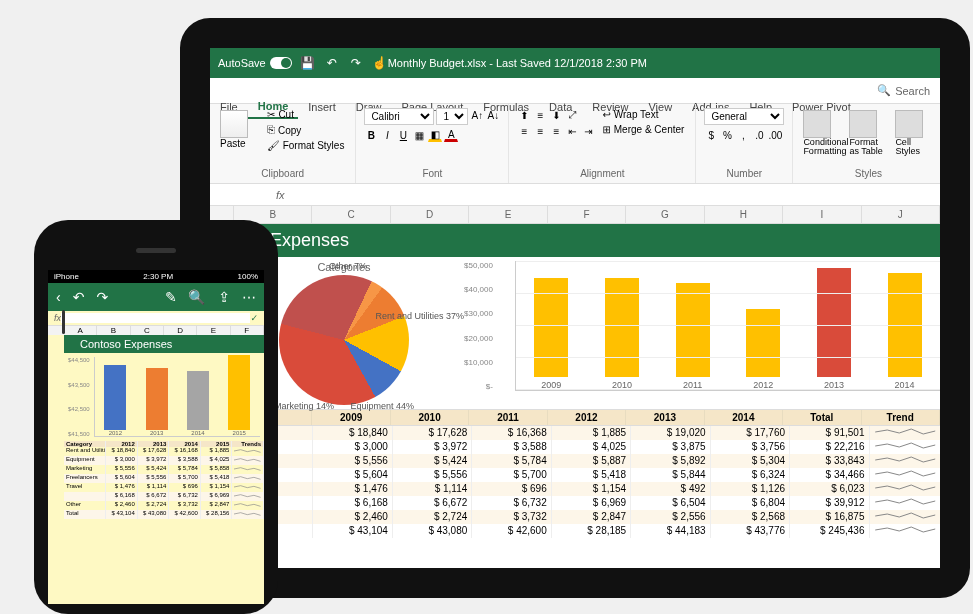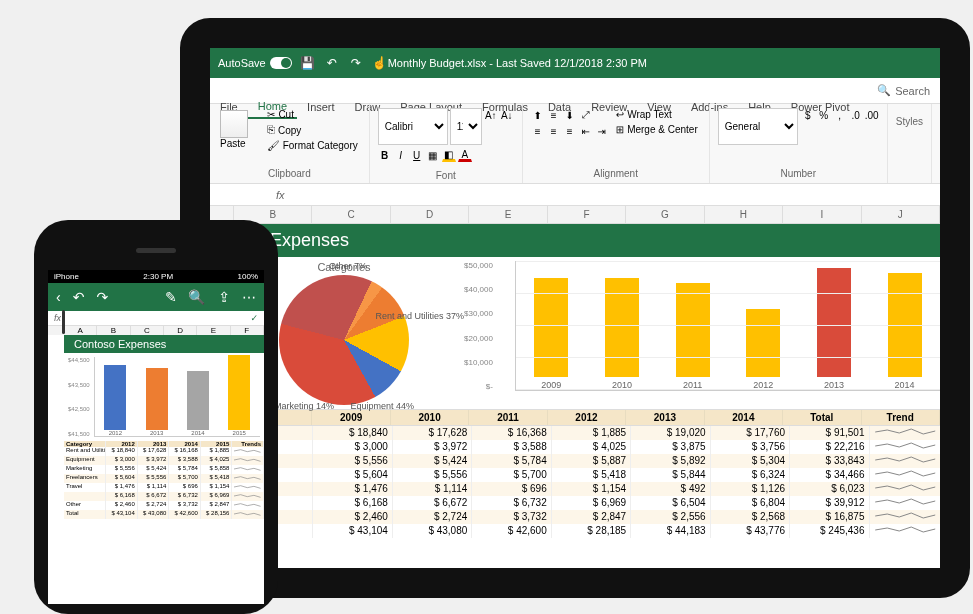--- a/index.html
+++ b/index.html
@@ -14,33 +14,33 @@
 .title-left { display: flex; align-items: center; gap: 8px; }
 .autosave { display: flex; align-items: center; gap: 4px; }
 .toggle { width: 22px; height: 12px; background: #fff; border-radius: 6px; position: relative; }
 .toggle::after { content: ""; position: absolute; right: 1px; top: 1px; width: 10px; height: 10px; background: #217346; border-radius: 50%; }
 .qat-icon { width: 16px; height: 16px; display: inline-flex; align-items: center; justify-content: center; color: #fff; font-size: 12px; }
 .title-center { flex: 1; text-align: left; }
 
 
 .ribbon-tabs { display: flex; align-items: center; height: 26px; border-bottom: 1px solid #ddd; background: #fff; font-size: 11px; }
 .tab { padding: 0 10px; height: 100%; display: flex; align-items: center; cursor: pointer; color: #444; margin-top: 32px; }
-.tab.active { border-bottom: 2px solid #217346; color: #217346; font-weight: 400; }
+.tab.active { border-bottom: 2px solid #217346; color: #217346; font-weight: 700; }
 .search-tab { margin-left: auto; display: flex; align-items: center; gap: 4px; color: #666; padding-right: 10px; }
 
 
 .ribbon { display: flex; height: 80px; border-bottom: 1px solid #ddd; background: #f8f8f8; font-size: 10px; }
 .group { padding: 4px 8px; border-right: 1px solid #e5e5e5; display: flex; flex-direction: column; }
 .group-body { flex: 1; display: flex; align-items: flex-start; gap: 4px; }
 .group-label { text-align: center; color: #666; font-size: 10px; margin-top: 8px; }
 .btn-col { display: flex; flex-direction: column; gap: 2px; }
 .rbtn { display: flex; align-items: center; gap: 3px; padding: 1px 3px; cursor: pointer; white-space: nowrap; }
 .big-btn { display: flex; flex-direction: column; align-items: flex-start; justify-content: center; width: 42px; padding: 2px; cursor: pointer; }
 .big-icon { width: 28px; height: 28px; background: #ddd; border: 1px solid #bbb; }
-.font-select { border: 1px solid #ccc; font-size: 10px; padding: 11px 2px; background: #fff; }
+.font-select { border: 1px solid #ccc; font-size: 10px; padding: 1px 2px; background: #fff; }
 .mini { width: 14px; height: 14px; display: inline-flex; align-items: center; justify-content: center; border: 1px solid transparent; cursor: pointer; font-size: 10px; }
 
 
 .formula-bar { display: flex; align-items: center; height: 22px; border-bottom: 1px solid #ddd; font-size: 11px; }
 .name-box { width: 60px; border-right: 1px solid #ddd; padding: 0 4px; }
 .fx { padding: 0 6px; font-style: italic; color: #666; }
 
 
 .col-headers { display: flex; height: 18px; background: #f3f3f3; border-bottom: 1px solid #ddd; font-size: 10px; }
 .rowhead-spacer { width: 24px; border-right: 1px solid #ddd; }
@@ -69,30 +69,30 @@
 .dh { flex: 1; text-align: center; padding: 2px; border-right: 1px solid #e8dcc0; }
 .data-row { display: flex; font-size: 10px; margin-left: 24px; }
 .data-row:nth-child(odd) { background: #fdf6e9; }
 .dc { flex: 1; text-align: right; padding: 1px 4px; border-right: 1px solid #eee; }
 .dc.first { text-align: left; }
 .trend-cell { flex: 1; }
 .spark { width: 100%; height: 12px; }
 
 
 .phone { position: absolute; left: 34px; top: 220px; width: 244px; height: 394px; background: #111; border-radius: 34px; padding: 50px 14px 10px; }
-.phone-screen { background: #ffffff; width: 100%; height: 100%; overflow: hidden; font-size: 9px; }
+.phone-screen { background: #fef9c3; width: 100%; height: 100%; overflow: hidden; font-size: 9px; }
 .phone-status { background: #000; color: #fff; display: flex; justify-content: space-between; padding: 2px 6px; font-size: 8px; }
 .phone-toolbar { background: #217346; color: #fff; height: 28px; display: flex; align-items: center; gap: 12px; padding: 0 8px; font-size: 14px; }
 .phone-fx { display: flex; align-items: center; border-bottom: 1px solid #ddd; padding: 2px 6px; }
 .phone-fx-input { flex: 1; border: none; font-size: 9px; }
 .phone-fx-check { color: #217346; }
 .phone-cols { display: flex; background: #f3f3f3; }
 .phone-rowh { width: 16px; }
 .phone-colh { flex: 1; text-align: center; font-size: 8px; border-right: 1px solid #ddd; }
-.phone-title-cell { background: #217346; color: #fff; padding: 3px 10px; font-size: 11px; margin-left: 16px; }
+.phone-title-cell { background: #217346; color: #fff; padding: 3px 16px; font-size: 11px; margin-left: 16px; }
 .phone-chart { display: flex; gap: 4px; padding: 4px 4px 4px 20px; }
 .phone-yaxis { display: flex; flex-direction: column; justify-content: space-between; font-size: 6px; color: #888; height: 80px; }
 .phone-bars { flex: 1; display: flex; align-items: flex-end; justify-content: space-around; height: 80px; border-left: 1px solid #ccc; border-bottom: 1px solid #ccc; }
 .phone-bar-col { display: flex; flex-direction: column; align-items: center; }
 .phone-bar { width: 22px; }
 .phone-bar-lbl { font-size: 6px; color: #666; }
 .phone-table { font-size: 6px; margin-left: 16px; }
 .phone-th { display: flex; background: #f5e6c8; font-weight: 600; }
 .phone-tr { display: flex; }
 .phone-tr:nth-child(even) { background: #fdf6e9; }
@@ -143,21 +143,21 @@
   <div class="ribbon">
     <div class="group">
       <div class="group-body">
         <div class="big-btn">
           <div class="big-icon" style="background:linear-gradient(#fff,#eee);"></div>
           <span>Paste</span>
         </div>
         <div class="btn-col">
           <div class="rbtn">✂ <span>Cut</span></div>
           <div class="rbtn">⎘ <span>Copy</span></div>
-          <div class="rbtn">🖌 <span>Format Category</span></div>
+          <div class="rbtn">🖌 <span>Format Styles</span></div>
         </div>
       </div>
       <div class="group-label">Clipboard</div>
     </div>
 
     <div class="group">
       <div class="group-body" style="flex-direction:column;gap:3px;">
         <div style="display:flex;gap:2px;">
           <select class="font-select" style="width:70px"><option>Calibri</option></select>
           <select class="font-select" style="width:32px"><option>11</option></select>
@@ -201,34 +201,48 @@
         </div>
         <div class="btn-col">
           <div class="rbtn">↩ <span>Wrap Text</span></div>
           <div class="rbtn">⊞ <span>Merge &amp; Center</span></div>
         </div>
       </div>
       <div class="group-label">Alignment</div>
     </div>
 
     <div class="group">
-      <div class="group-body" style="flex-direction:row;gap:3px;">
+      <div class="group-body" style="flex-direction:column;gap:3px;">
         <select class="font-select" style="width:80px"><option>General</option></select>
         <div style="display:flex;gap:2px;">
           <span class="mini">$</span>
           <span class="mini">%</span>
           <span class="mini">,</span>
           <span class="mini">.0</span>
           <span class="mini">.00</span>
         </div>
       </div>
       <div class="group-label">Number</div>
     </div>
 
     <div class="group">
+      <div class="group-body">
+        <div class="big-btn">
+              <div class="big-icon"></div>
+              <span style="font-size:9px;line-height:1">Conditional Formatting</span>
+            </div>
+        <div class="big-btn">
+              <div class="big-icon"></div>
+              <span style="font-size:9px;line-height:1">Format as Table</span>
+            </div>
+        <div class="big-btn">
+              <div class="big-icon"></div>
+              <span style="font-size:9px;line-height:1">Cell Styles</span>
+            </div>
+      </div>
       <div class="group-label">Styles</div>
     </div>
 
   </div>
 
   <div class="formula-bar">
     <div class="name-box"></div>
     <div class="fx">fx</div>
     <input style="flex: 1 1 0%; border: none; font-size: 11px;">
   </div>

